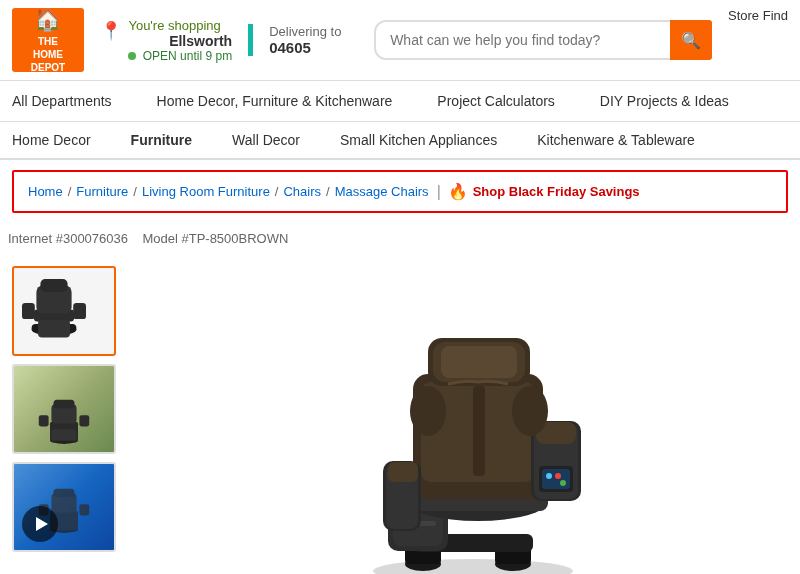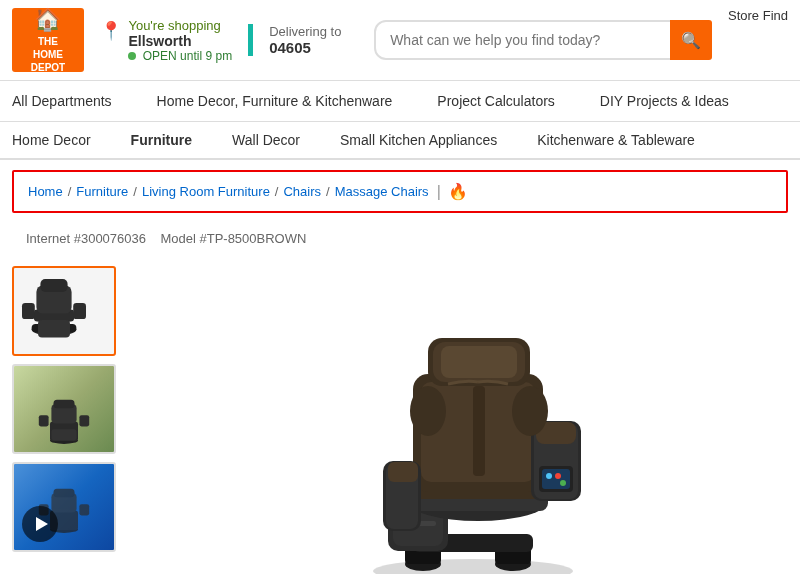--- a/index.html
+++ b/index.html
@@ -48,20 +48,21 @@
       margin-top: 2px;
     }
     .location-text .shopping {
       font-size: 13px;
       color: #4d7c0f;
     }
     .location-text .city {
       font-size: 14px;
       font-weight: bold;
       color: #333;
+      text-align: right;
     }
     .location-text .open {
       font-size: 12px;
       color: #2e7d32;
     }
     .open-dot {
       display: inline-block;
       width: 8px;
       height: 8px;
       background: #4caf50;
@@ -198,21 +199,21 @@
       display: flex;
       align-items: center;
       gap: 4px;
     }
     .fire-icon {
       font-size: 16px;
     }
 
     
     .product-meta {
-      padding: 8px 26px;
+      padding: 8px 8px;
       font-size: 13px;
       color: #666;
     }
 
     
     .product-area {
       display: flex;
       padding: 12px;
       gap: 16px;
     }
@@ -339,20 +340,21 @@
   <a href="#" class="breadcrumb-item link">Furniture</a>
   <span class="breadcrumb-sep">/</span>
   <a href="#" class="breadcrumb-item link">Living Room Furniture</a>
   <span class="breadcrumb-sep">/</span>
   <a href="#" class="breadcrumb-item link">Chairs</a>
   <span class="breadcrumb-sep">/</span>
   <a href="#" class="breadcrumb-item link">Massage Chairs</a>
   <span class="breadcrumb-divider">|</span>
   <a href="#" class="black-friday-link">
     <span class="fire-icon">🔥</span>
+    <span>Shop Black Friday Savings</span>
   </a>
 </div>
 
 <div class="product-meta">
   <span>Internet #300076036</span>
   &nbsp;&nbsp;
   <span>Model #TP-8500BROWN</span>
 </div>
 
 <div class="product-area">

